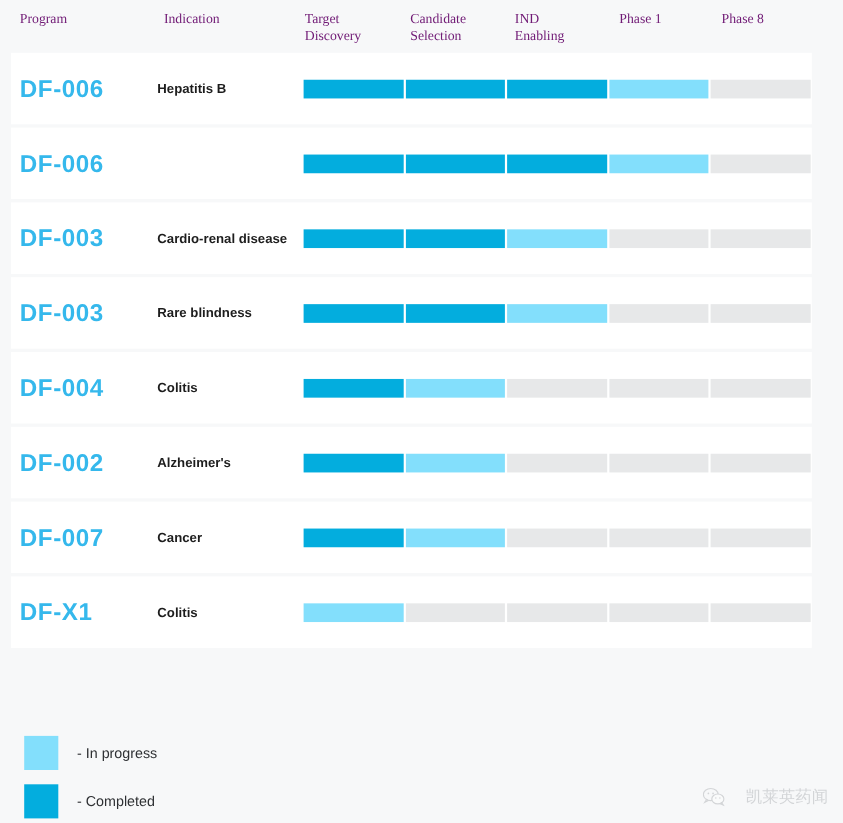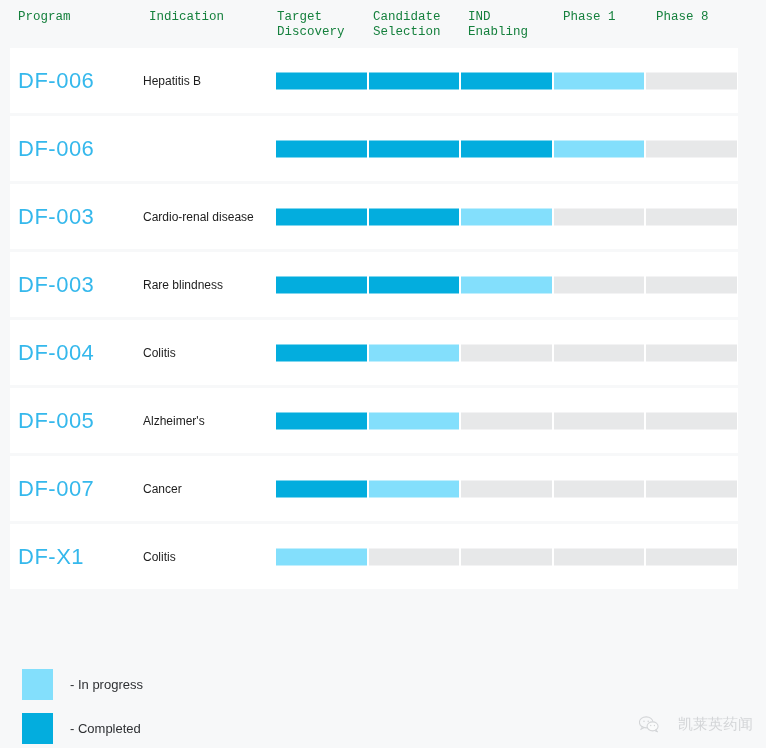--- a/index.html
+++ b/index.html
@@ -25,22 +25,22 @@
     left: 0; top: 0;
     width: 766px;
     height: 48px;
     background: #f7f8f9;
   }
   .col-head {
     position: absolute;
     top: 10px;
     font-size: 12.5px;
     line-height: 15px;
-    color: #15803d;
-    font-family: Liberation Mono, monospace;
+    color: #701a75;
+    font-family: Liberation Serif, serif;
     white-space: pre-line;
   }
   .ch-program   { left: 18px; }
   .ch-indication{ left: 149px; }
   .ch-target    { left: 277px; }
   .ch-candidate { left: 373px; }
   .ch-ind       { left: 468px; }
   .ch-p1        { left: 563px; }
   .ch-p2        { left: 656px; }
 
@@ -49,20 +49,21 @@
     position: absolute;
     left: 0; top: 48px;
     width: 766px;
   }
   .prog-row {
     position: relative;
     width: 728px;
     margin: 0 0 3px 10px;
     height: 65px;
     background: #ffffff;
+    font-weight: bold;
   }
   .prog-name {
     position: absolute;
     left: 8px;
     top: 50%;
     transform: translateY(-50%);
     font-size: 22px;
     letter-spacing: 0.5px;
     color: #35b8ec;
     font-family: "Liberation Sans", sans-serif;
@@ -213,21 +214,21 @@
         <div class="indication">Colitis</div>
         <div class="bar-track">
           <div class="seg completed"></div>
           <div class="seg in-progress"></div>
           <div class="seg"></div>
           <div class="seg"></div>
           <div class="seg"></div>
         </div>
       </div>
       <div class="prog-row">
-        <div class="prog-name">DF-005</div>
+        <div class="prog-name">DF-002</div>
         <div class="indication">Alzheimer's</div>
         <div class="bar-track">
           <div class="seg completed"></div>
           <div class="seg in-progress"></div>
           <div class="seg"></div>
           <div class="seg"></div>
           <div class="seg"></div>
         </div>
       </div>
       <div class="prog-row">

